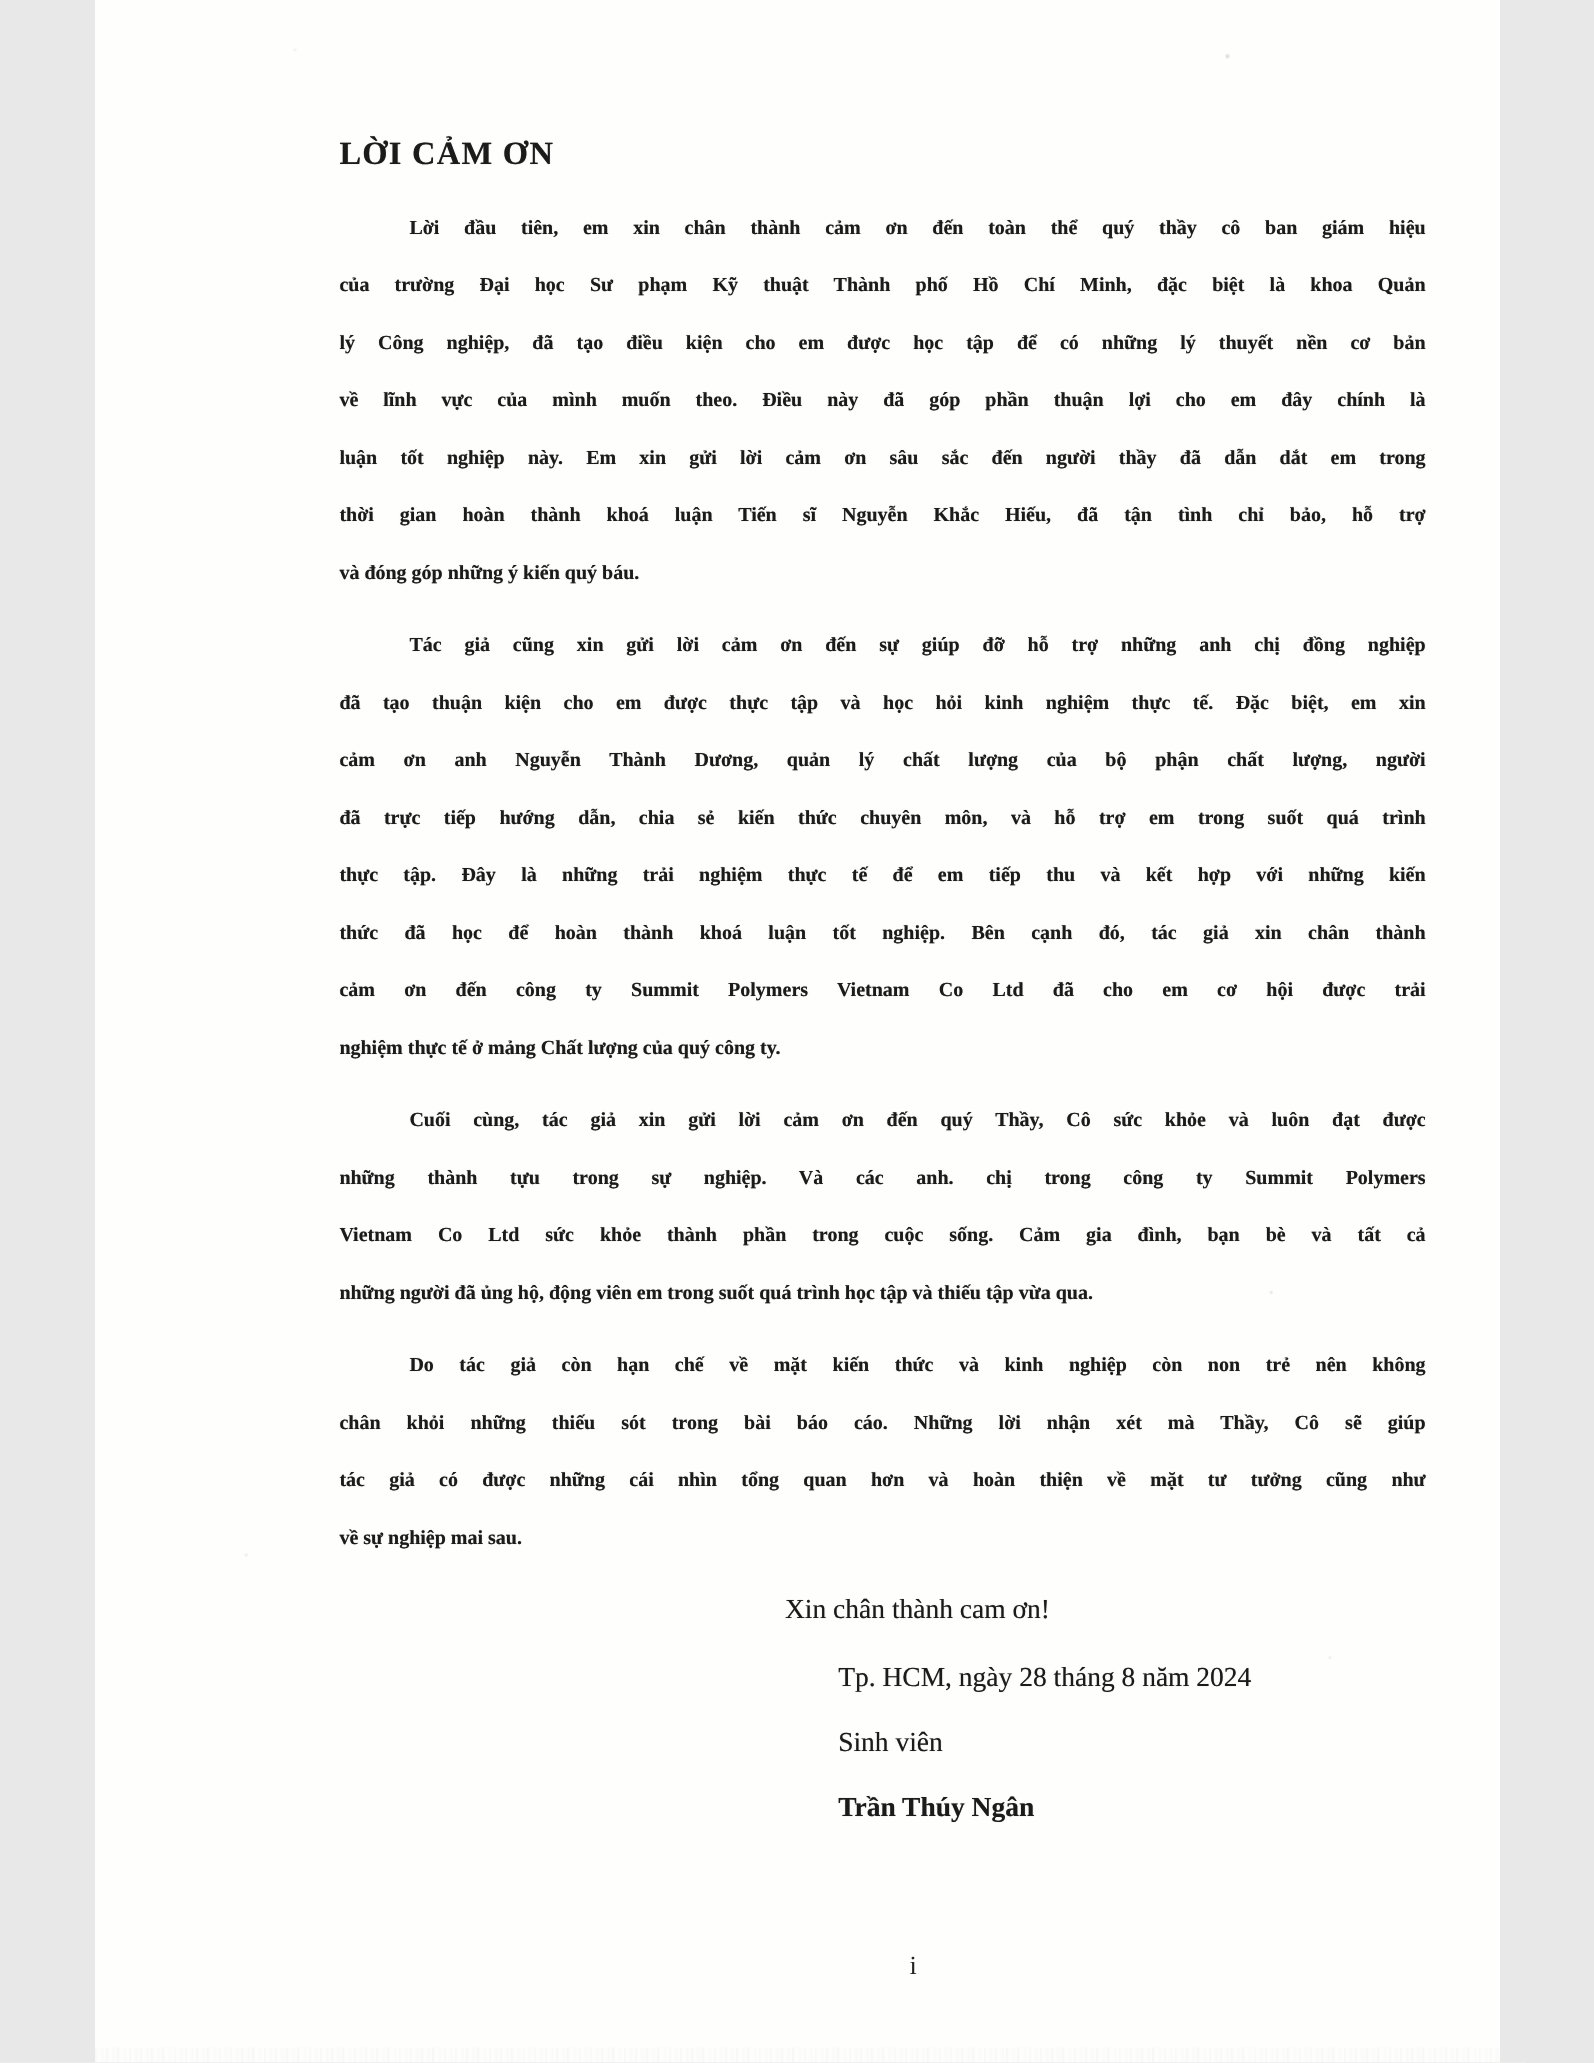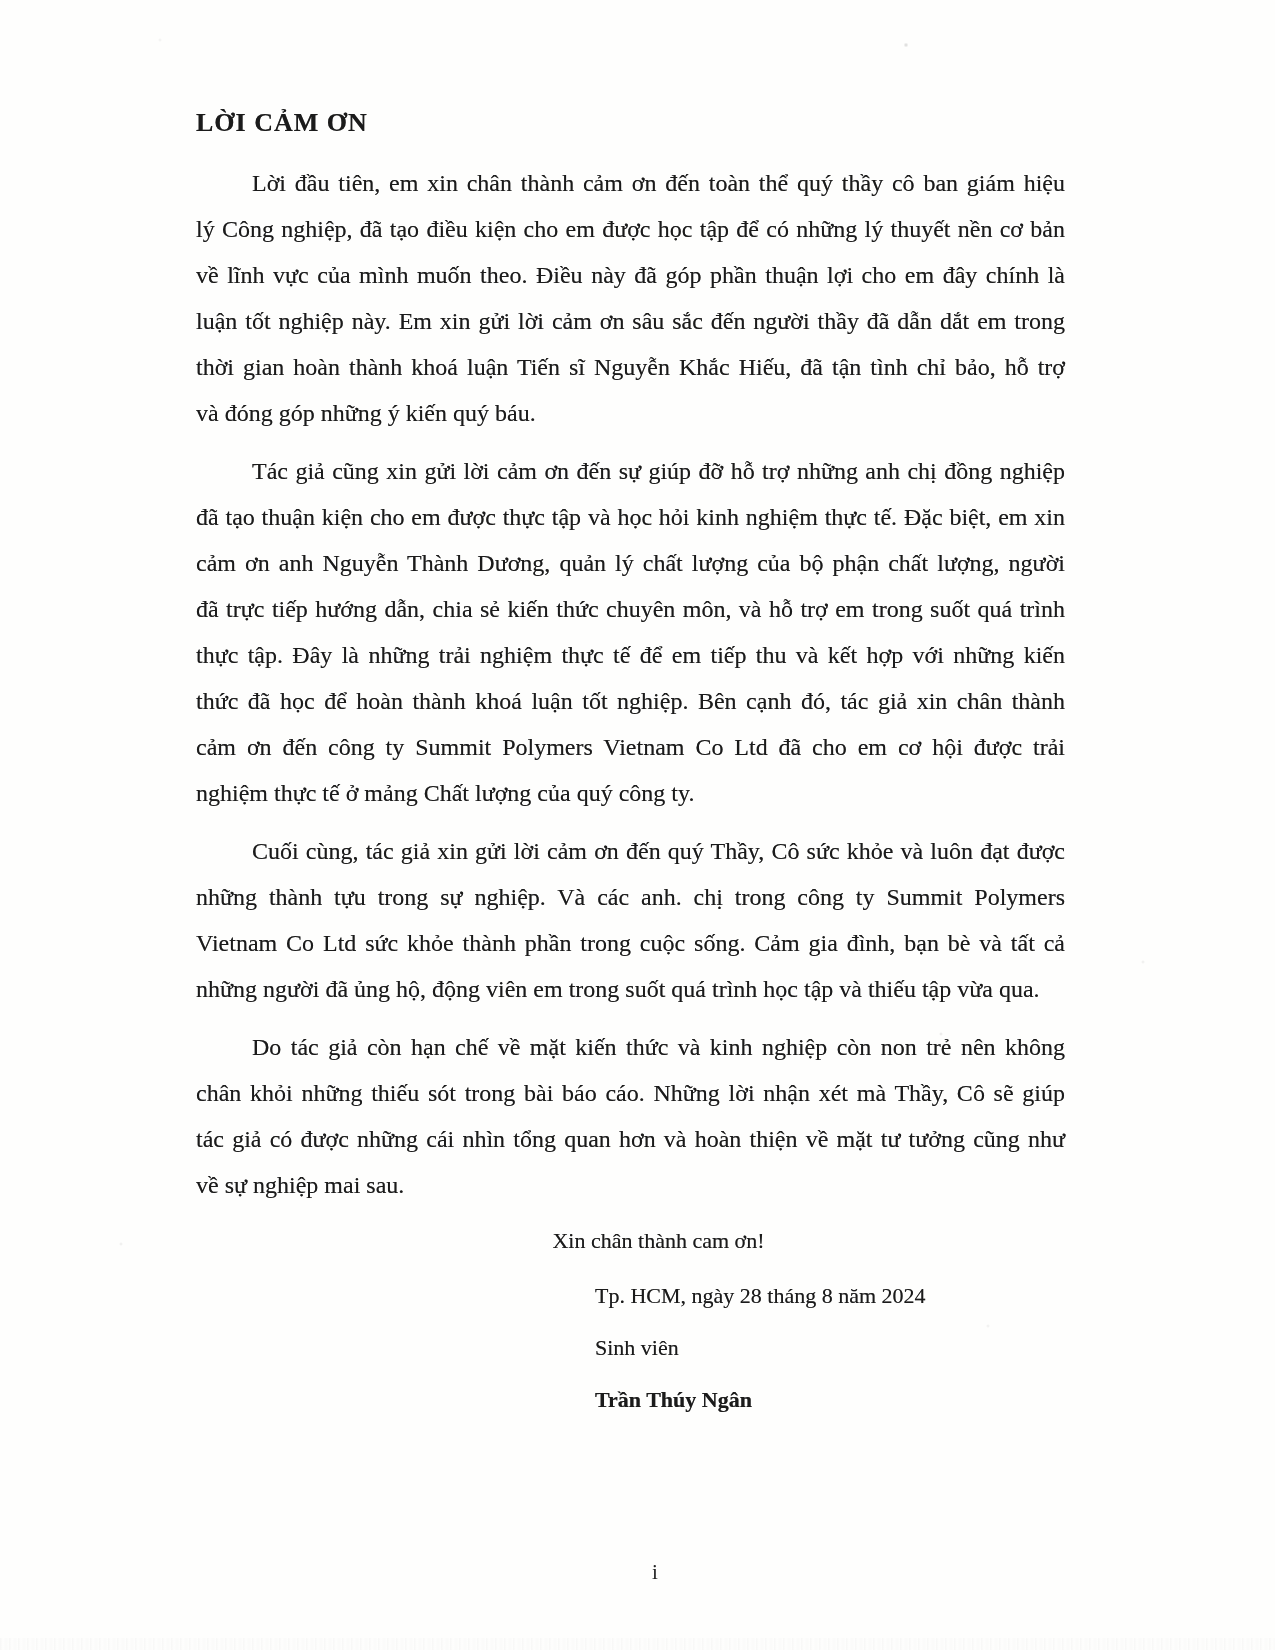--- a/index.html
+++ b/index.html
@@ -1,18 +1,18 @@
 <!DOCTYPE html>
 <html><head>
 <meta charset="utf-8">
 <style>
   html, body { margin: 0; padding: 0; background: #e8e8e8; }
   .page {
     position: relative;
-    width: 1275px;
+    width: 1124px;
     height: 1650px;
     margin: 0 auto;
     background: #fefefd;
     overflow: hidden;
     font-family: "Liberation Serif", "DejaVu Serif", serif;
     color: #1b1b1b;
     
     background-image:
       radial-gradient(circle 1.2px at 906px 45px, rgba(0,0,0,0.16), transparent 2.5px),
       radial-gradient(circle 1px at 941px 1034px, rgba(0,0,0,0.10), transparent 2px),
@@ -30,25 +30,26 @@
   }
   .heading {
     margin: 0 0 20px 0;
     font-size: 26px;
     line-height: 34px;
     font-weight: bold;
     letter-spacing: 1px;
   }
   .para + .para { margin-top: 12px; }
   .line {
-    font-size: 24px;
+    font-size: 16px;
     line-height: 46px;
     text-align: justify;
     text-align-last: justify;
     white-space: normal;
+    font-weight: bold;
   }
   .line.first { text-indent: 56px; }
   .line.last  { text-align-last: left; }
   .closing {
     font-size: 22px;
     line-height: 46px;
     margin-top: 10px;
     padding-left: 56px;
     text-align: center;
   }
@@ -85,20 +86,21 @@
 <body>
 
 <div class="page">
   <div class="content">
 
     <h1 class="heading">LỜI CẢM ƠN</h1>
 
     <div id="paragraphs">
         <div class="para">
           <div class="line first">Lời đầu tiên, em xin chân thành cảm ơn đến toàn thể quý thầy cô ban giám hiệu</div>
+          <div class="line">của trường Đại học Sư phạm Kỹ thuật Thành phố Hồ Chí Minh, đặc biệt là khoa Quản</div>
           <div class="line">lý Công nghiệp, đã tạo điều kiện cho em được học tập để có những lý thuyết nền cơ bản</div>
           <div class="line">về lĩnh vực của mình muốn theo. Điều này đã góp phần thuận lợi cho em đây chính là</div>
           <div class="line">luận tốt nghiệp này. Em xin gửi lời cảm ơn sâu sắc đến người thầy đã dẫn dắt em trong</div>
           <div class="line">thời gian hoàn thành khoá luận Tiến sĩ Nguyễn Khắc Hiếu, đã tận tình chỉ bảo, hỗ trợ</div>
           <div class="line last">và đóng góp những ý kiến quý báu.</div>
         </div>
         <div class="para">
           <div class="line first">Tác giả cũng xin gửi lời cảm ơn đến sự giúp đỡ hỗ trợ những anh chị đồng nghiệp</div>
           <div class="line">đã tạo thuận kiện cho em được thực tập và học hỏi kinh nghiệm thực tế. Đặc biệt, em xin</div>
           <div class="line">cảm ơn anh Nguyễn Thành Dương, quản lý chất lượng của bộ phận chất lượng, người</div>

